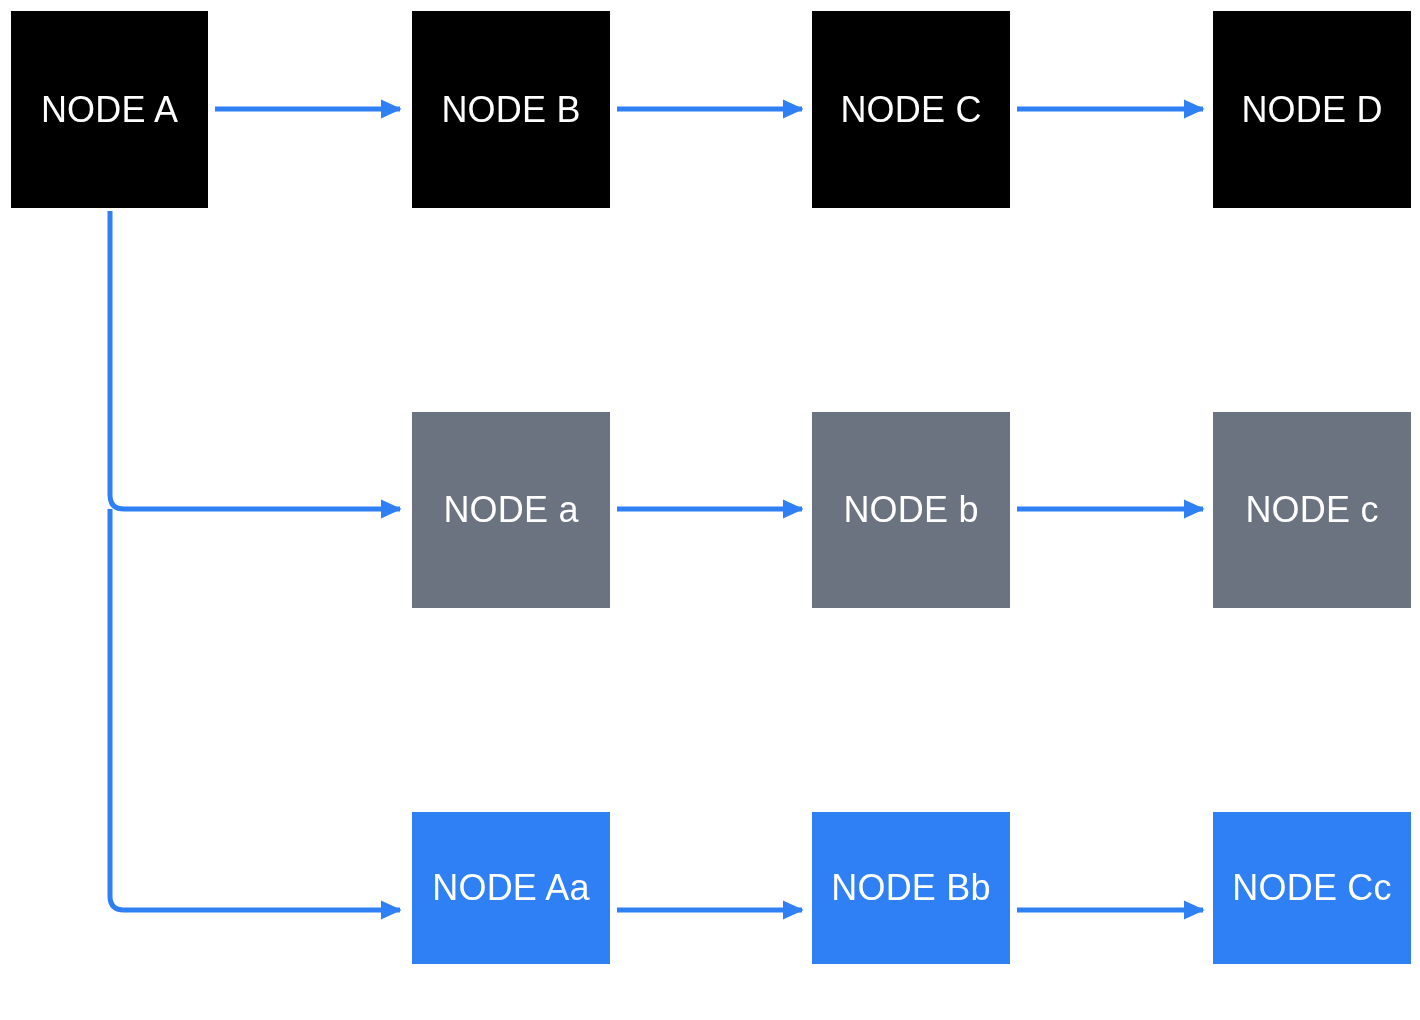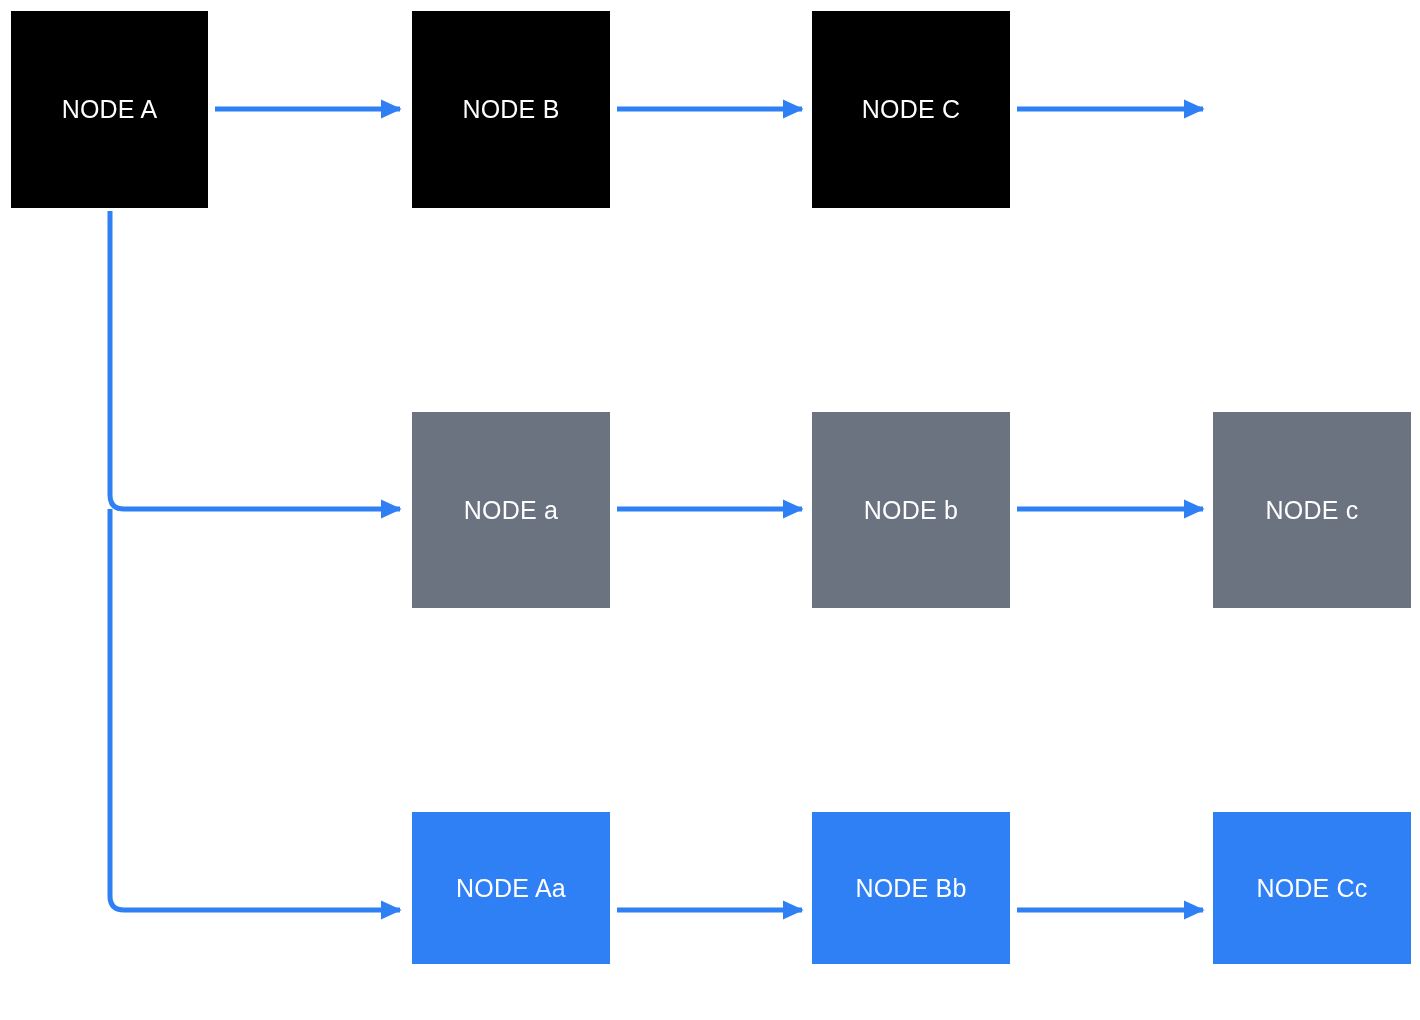--- a/index.html
+++ b/index.html
@@ -35,21 +35,21 @@
     color: #ffffff;
     font-size: 27px;
     font-weight: 400;
     letter-spacing: 0.2px;
     line-height: 1;
     white-space: nowrap;
     user-select: none;
   }
   .node-label {
     color: #ffffff;
-    font-size: 25px;
+    font-size: 36px;
     line-height: 1;
   }
   
   .row-top    { top: 11px;  height: 197px; }
   .row-mid    { top: 412px; height: 196px; }
   .row-bottom { top: 812px; height: 152px; }
 
   .col-1 { left: 11px;   width: 197px; }
   .col-2 { left: 412px;  width: 198px; }
   .col-3 { left: 812px;  width: 198px; }
@@ -95,20 +95,23 @@
   </div>
 
   <div class="node row-top col-2 fill-black">
     <span class="node-label">NODE B</span>
   </div>
 
   <div class="node row-top col-3 fill-black">
     <span class="node-label">NODE C</span>
   </div>
 
+  <div class="node row-top col-4 fill-black">
+    <span class="node-label">NODE D</span>
+  </div>
 
   <div class="node row-mid col-2 fill-gray">
     <span class="node-label">NODE a</span>
   </div>
 
   <div class="node row-mid col-3 fill-gray">
     <span class="node-label">NODE b</span>
   </div>
 
   <div class="node row-mid col-4 fill-gray">

